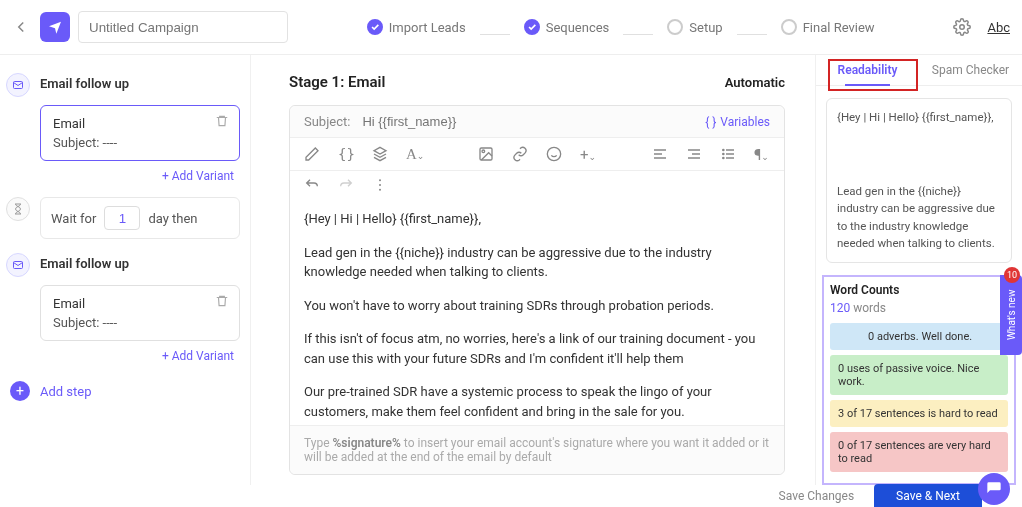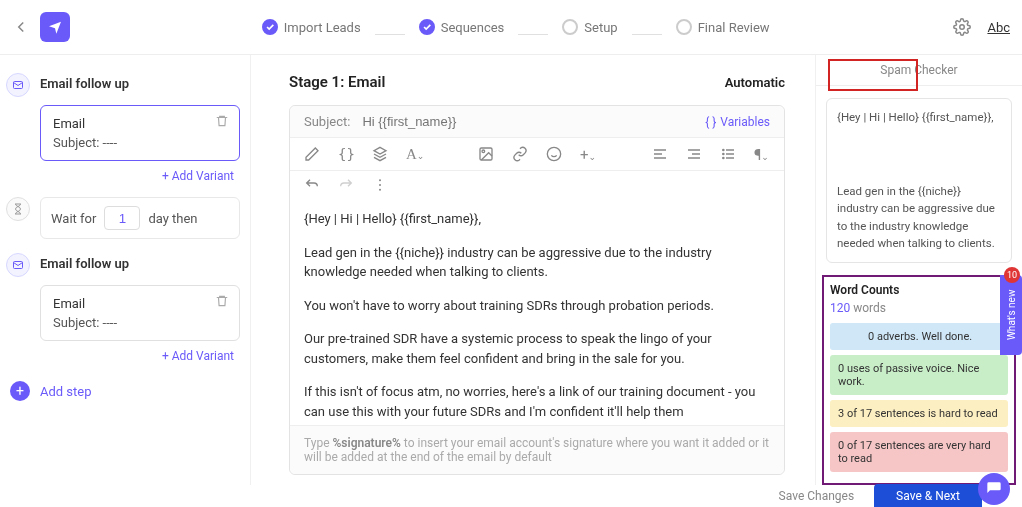--- a/index.html
+++ b/index.html
@@ -242,21 +242,21 @@
     font-size: 11.5px;
     color: #555;
     line-height: 1.5;
     height: 210px;
     overflow: hidden;
     display: flex;
     flex-direction: column;
     justify-content: space-between;
   }
   .word-counts-wrap {
-    border: 2px solid #701a75;
+    border: 2px solid #c4b5fd;
     margin: 0 6px 0 6px;
     padding: 6px 6px;
   }
   .wc-title { font-weight: 600; font-size: 12px; margin-bottom: 4px; color: #222; }
   .wc-sub { font-size: 12px; color: #6a5af9; margin-bottom: 8px; }
   .wc-row {
     font-size: 11px;
     padding: 7px 8px;
     border-radius: 3px;
     margin-bottom: 5px;
@@ -331,20 +331,21 @@
   <div class="back-arrow">
     <svg viewBox="0 0 24 24" width="18" height="18" fill="none" stroke="currentColor" stroke-width="2">
         <path d="M15 18l-6-6 6-6"></path>
       </svg>
   </div>
   <div class="brand-badge">
     <svg viewBox="0 0 24 24" width="16" height="16" fill="#fff">
         <path d="M3 11l18-7-7 18-2-8-9-3z"></path>
       </svg>
   </div>
+  <input class="campaign-name" placeholder="Untitled Campaign" style="">
   <div class="wizard">
     <div class="wizard-step">
       <span class="step-circle done">
         <svg viewBox="0 0 24 24" width="10" height="10" fill="none" stroke="#fff" stroke-width="4">
             <path d="M5 12l5 5L20 7"></path>
           </svg>
       </span>
       <span>Import Leads</span>
     </div>
     <div class="step-line"></div>
@@ -524,31 +525,32 @@
               <circle cx="12" cy="5" r="1.5"></circle>
               <circle cx="12" cy="12" r="1.5"></circle>
               <circle cx="12" cy="19" r="1.5"></circle>
             </svg>
           </span>
       </div>
       <div class="body-area">
         <p>{Hey | Hi | Hello} {{first_name}},</p>
         <p>Lead gen in the {{niche}} industry can be aggressive due to the industry knowledge needed when talking to clients.</p>
         <p>You won't have to worry about training SDRs through probation periods.</p>
+        <p>If this isn't of focus atm, no worries, here's a link of our training document - you can use this with your future SDRs and I'm confident it'll help them</p>
         <p>Our pre-trained SDR have a systemic process to speak the lingo of your customers, make them feel confident and bring in the sale for you.</p>
-        <p>If this isn't of focus atm, no worries, here's a link of our training document - you can use this with your future SDRs and I'm confident it'll help them</p>
       </div>
       <div class="signature-hint">
         <span>Type </span><b>%signature%</b><span> to insert your email account's signature where you want it added or it will be added at the end of the email by default</span>
       </div>
     </div>
   </div>
 
   <div class="right-col">
     <div class="tabs-row">
+      <div class="tab active">Readability</div>
       <div class="tab">Spam Checker</div>
     </div>
     <div class="tab-highlight"></div>
 
     <div class="preview-box">
       <div>{Hey | Hi | Hello} {{first_name}},</div>
       <div>Lead gen in the {{niche}} industry can be aggressive due to the industry knowledge needed when talking to clients.</div>
     </div>
 
     <div class="word-counts-wrap">

